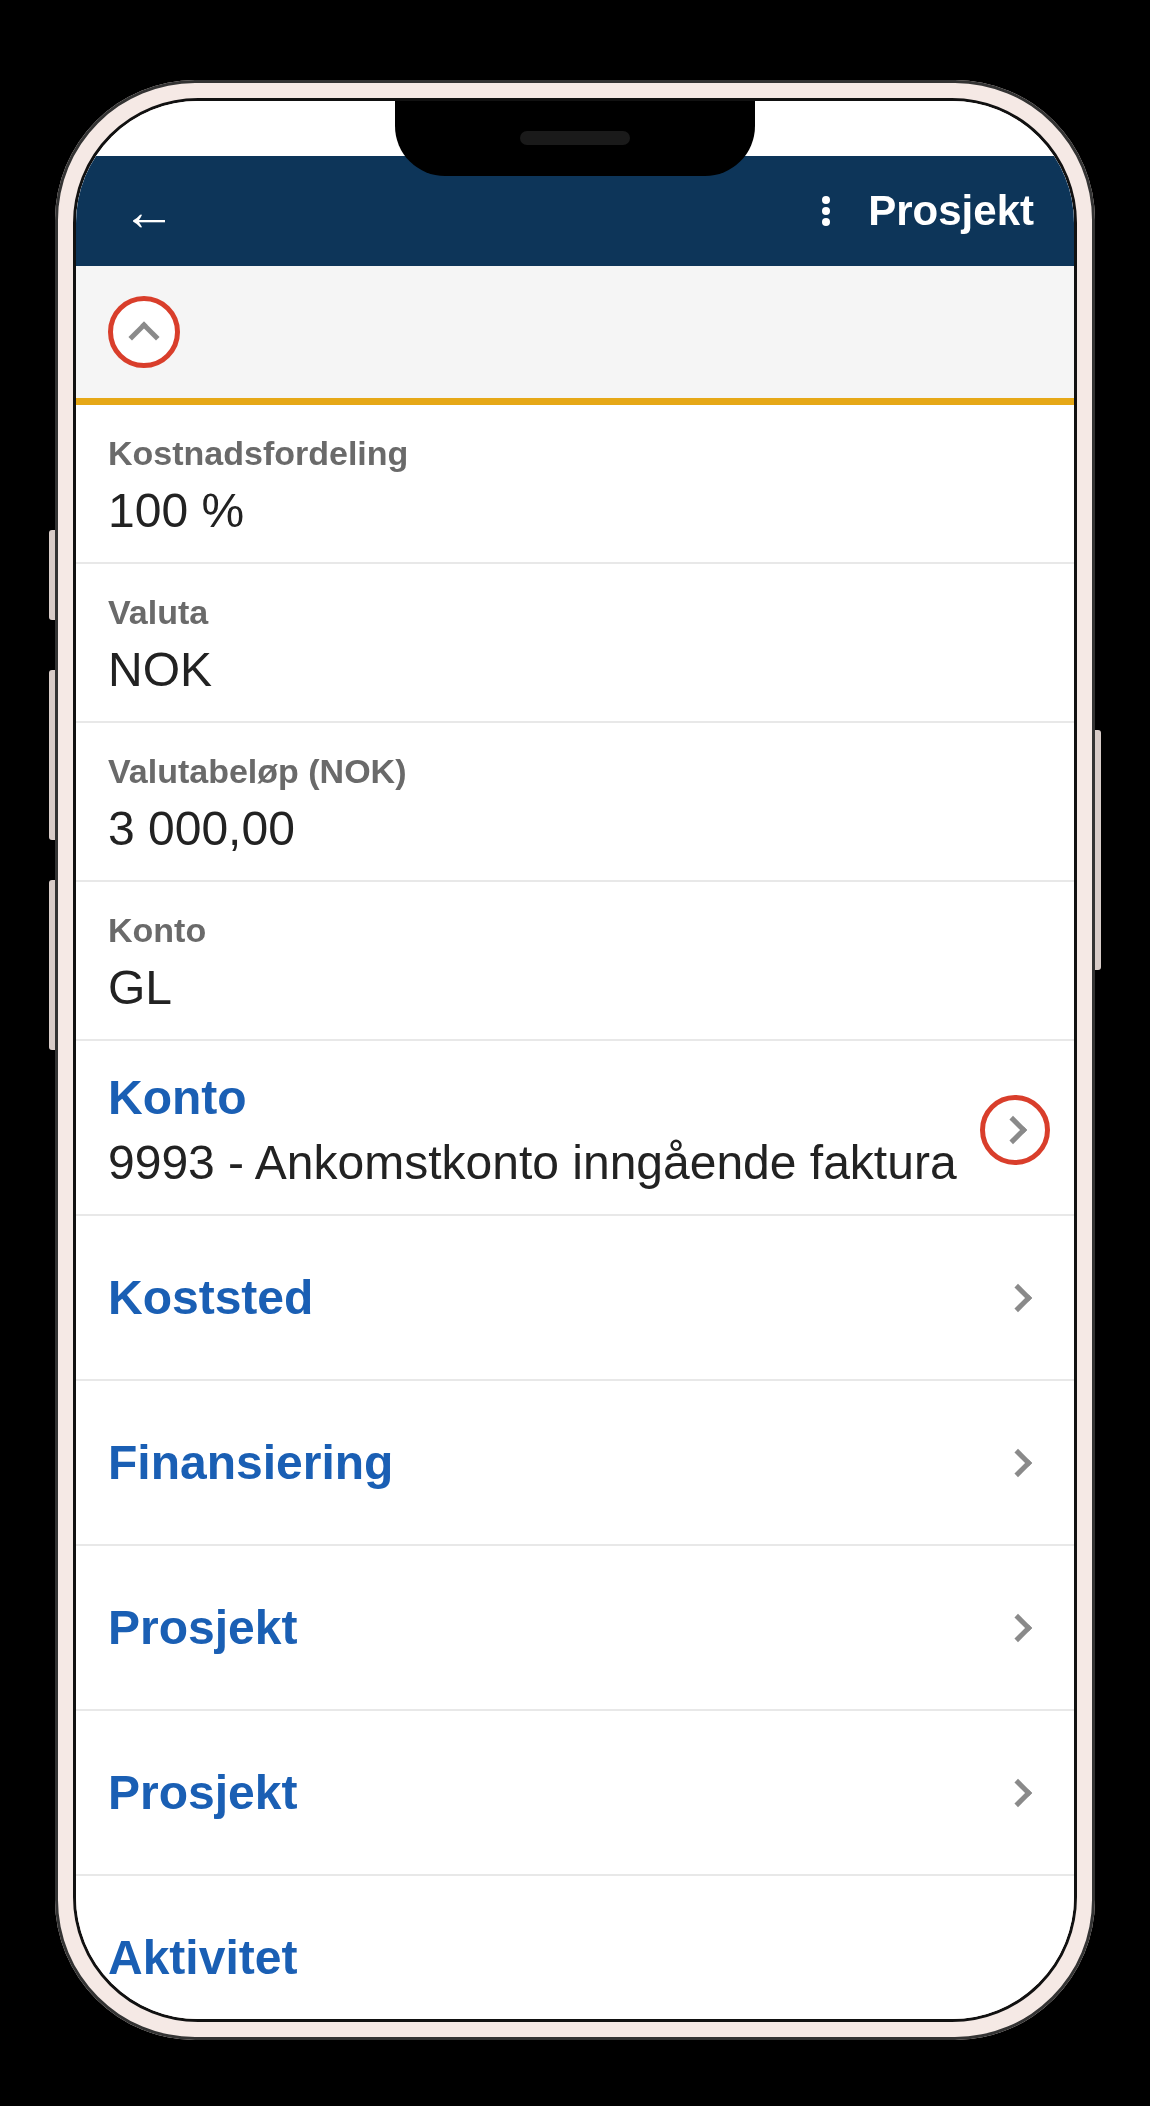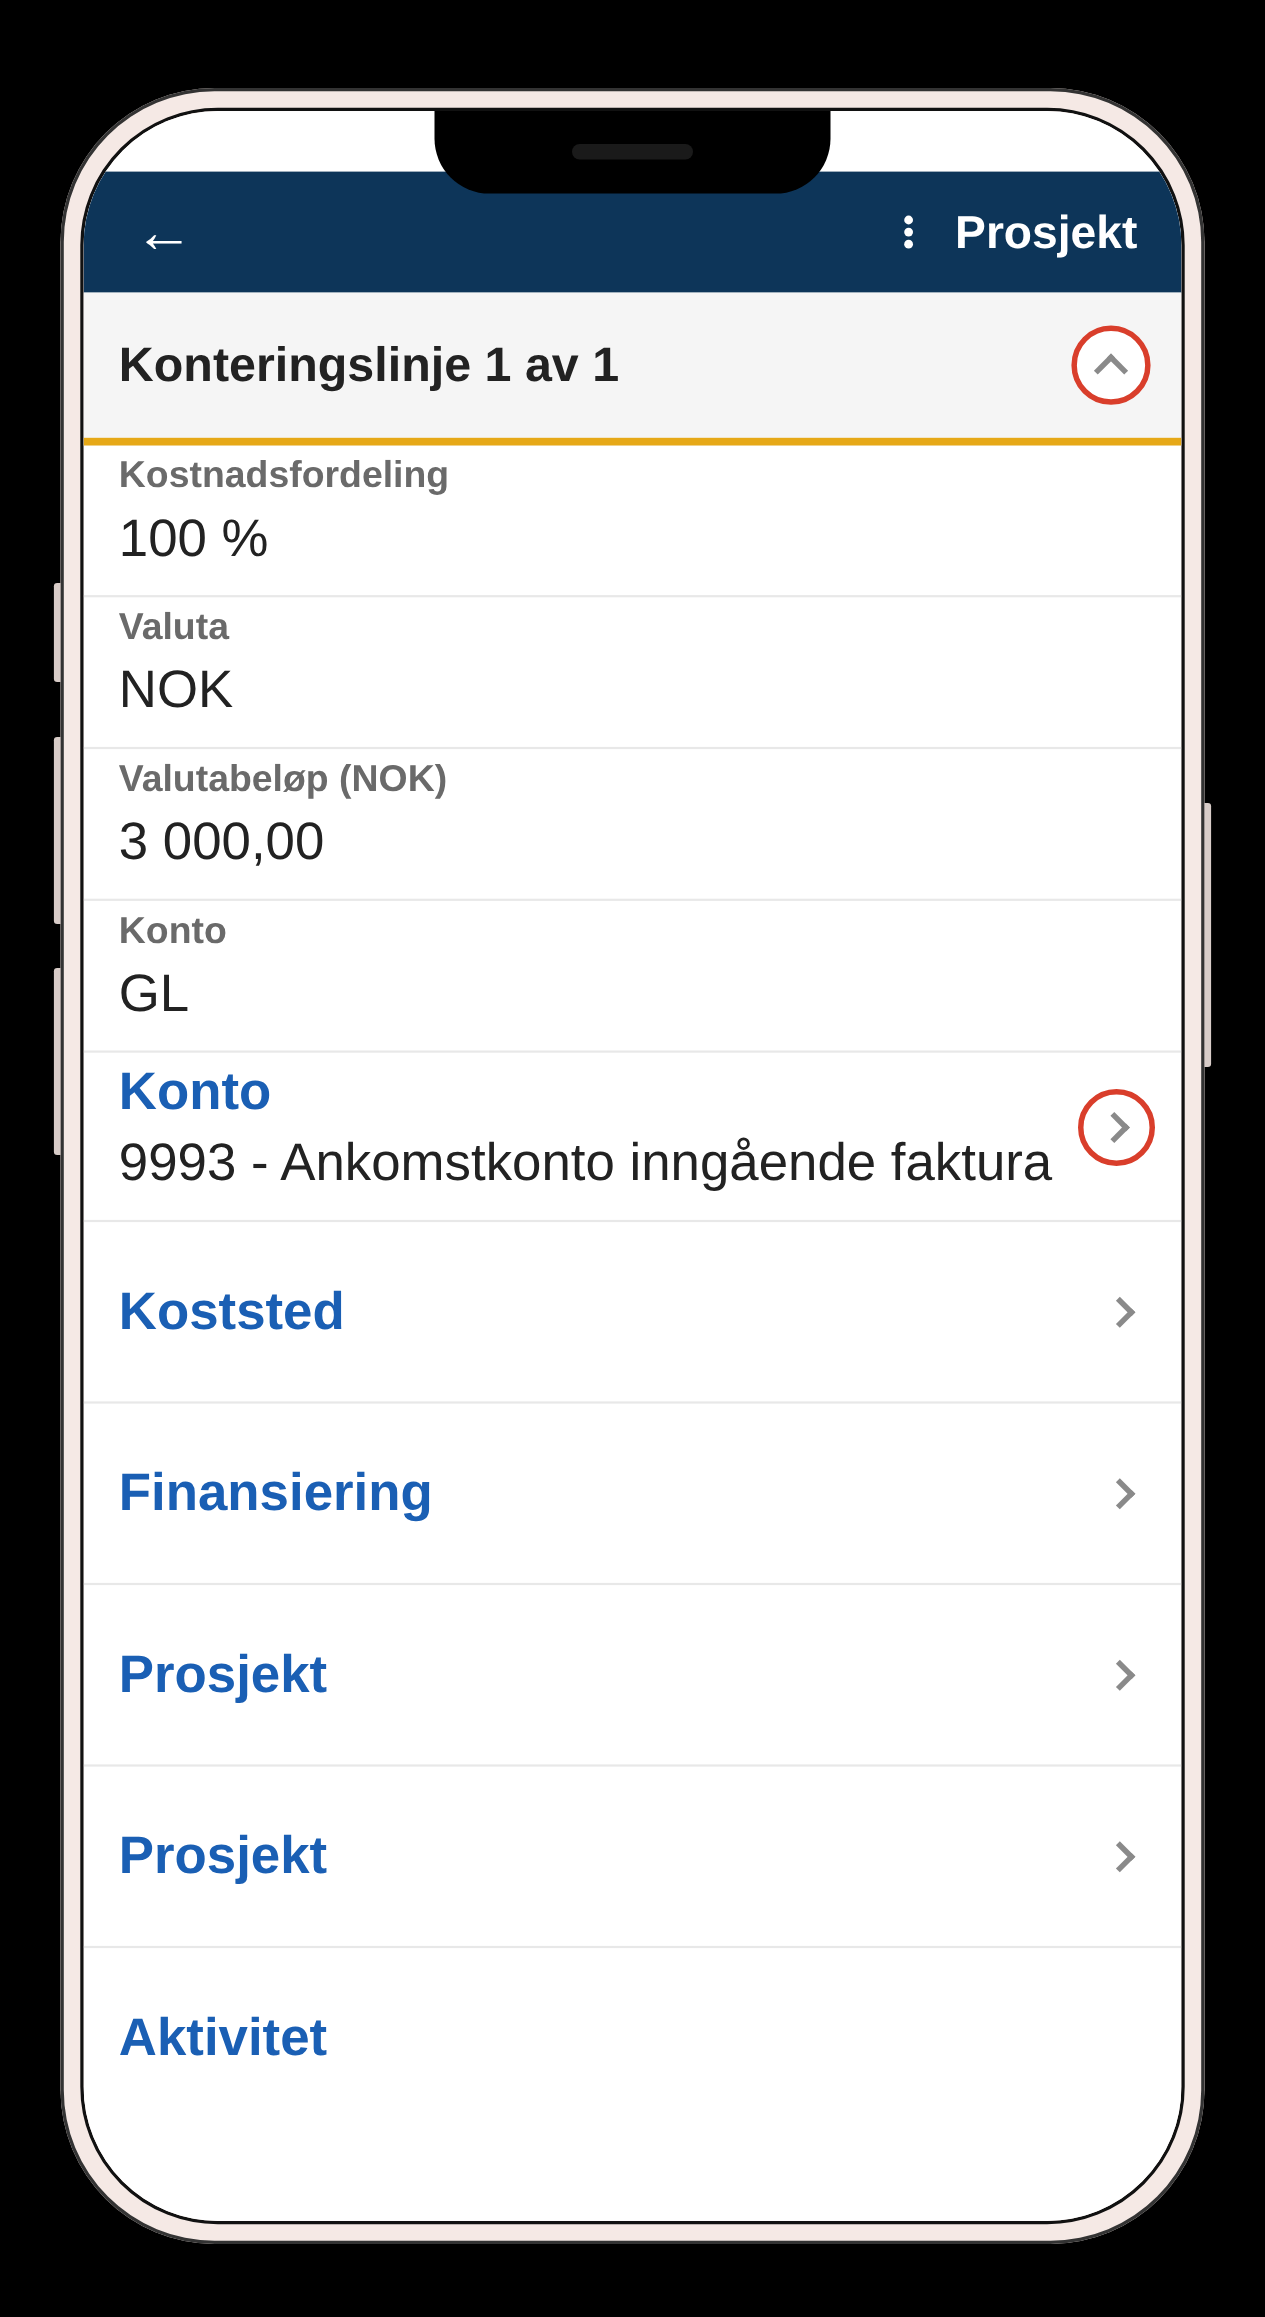--- a/index.html
+++ b/index.html
@@ -102,21 +102,21 @@
     .chevron-up-glyph {
       width: 22px;
       height: 22px;
       border-left: 5px solid #8a8a8a;
       border-top: 5px solid #8a8a8a;
       transform: rotate(45deg);
       margin-top: 10px;
     }
     .fields { flex: 1; overflow: hidden; }
     .field-row {
-      padding: 8px 32px 24px 32px;
+      padding: 29px 32px 24px 32px;
       border-bottom: 2px solid #e8e8e8;
       position: relative;
       display: flex;
       align-items: center;
       justify-content: space-between;
     }
     .field-content { flex: 1; }
     .field-label {
       font-size: 34px;
       color: #6a6a6a;
@@ -175,21 +175,20 @@
           <div class="more-dots">
             <span></span>
               <span></span>
               <span></span>
           </div>
           <span class="header-title">Prosjekt</span>
         </div>
       </div>
 
       <div class="section-header">
-        <span class="section-title">Konteringslinje 1 av 1</span>
         <div class="chevron-up-btn">
           <div class="chevron-up-glyph"></div>
         </div>
       </div>
 
       <div class="fields">
 
         <div class="field-row">
           <div class="field-content">
             <div class="field-label">Kostnadsfordeling</div>

